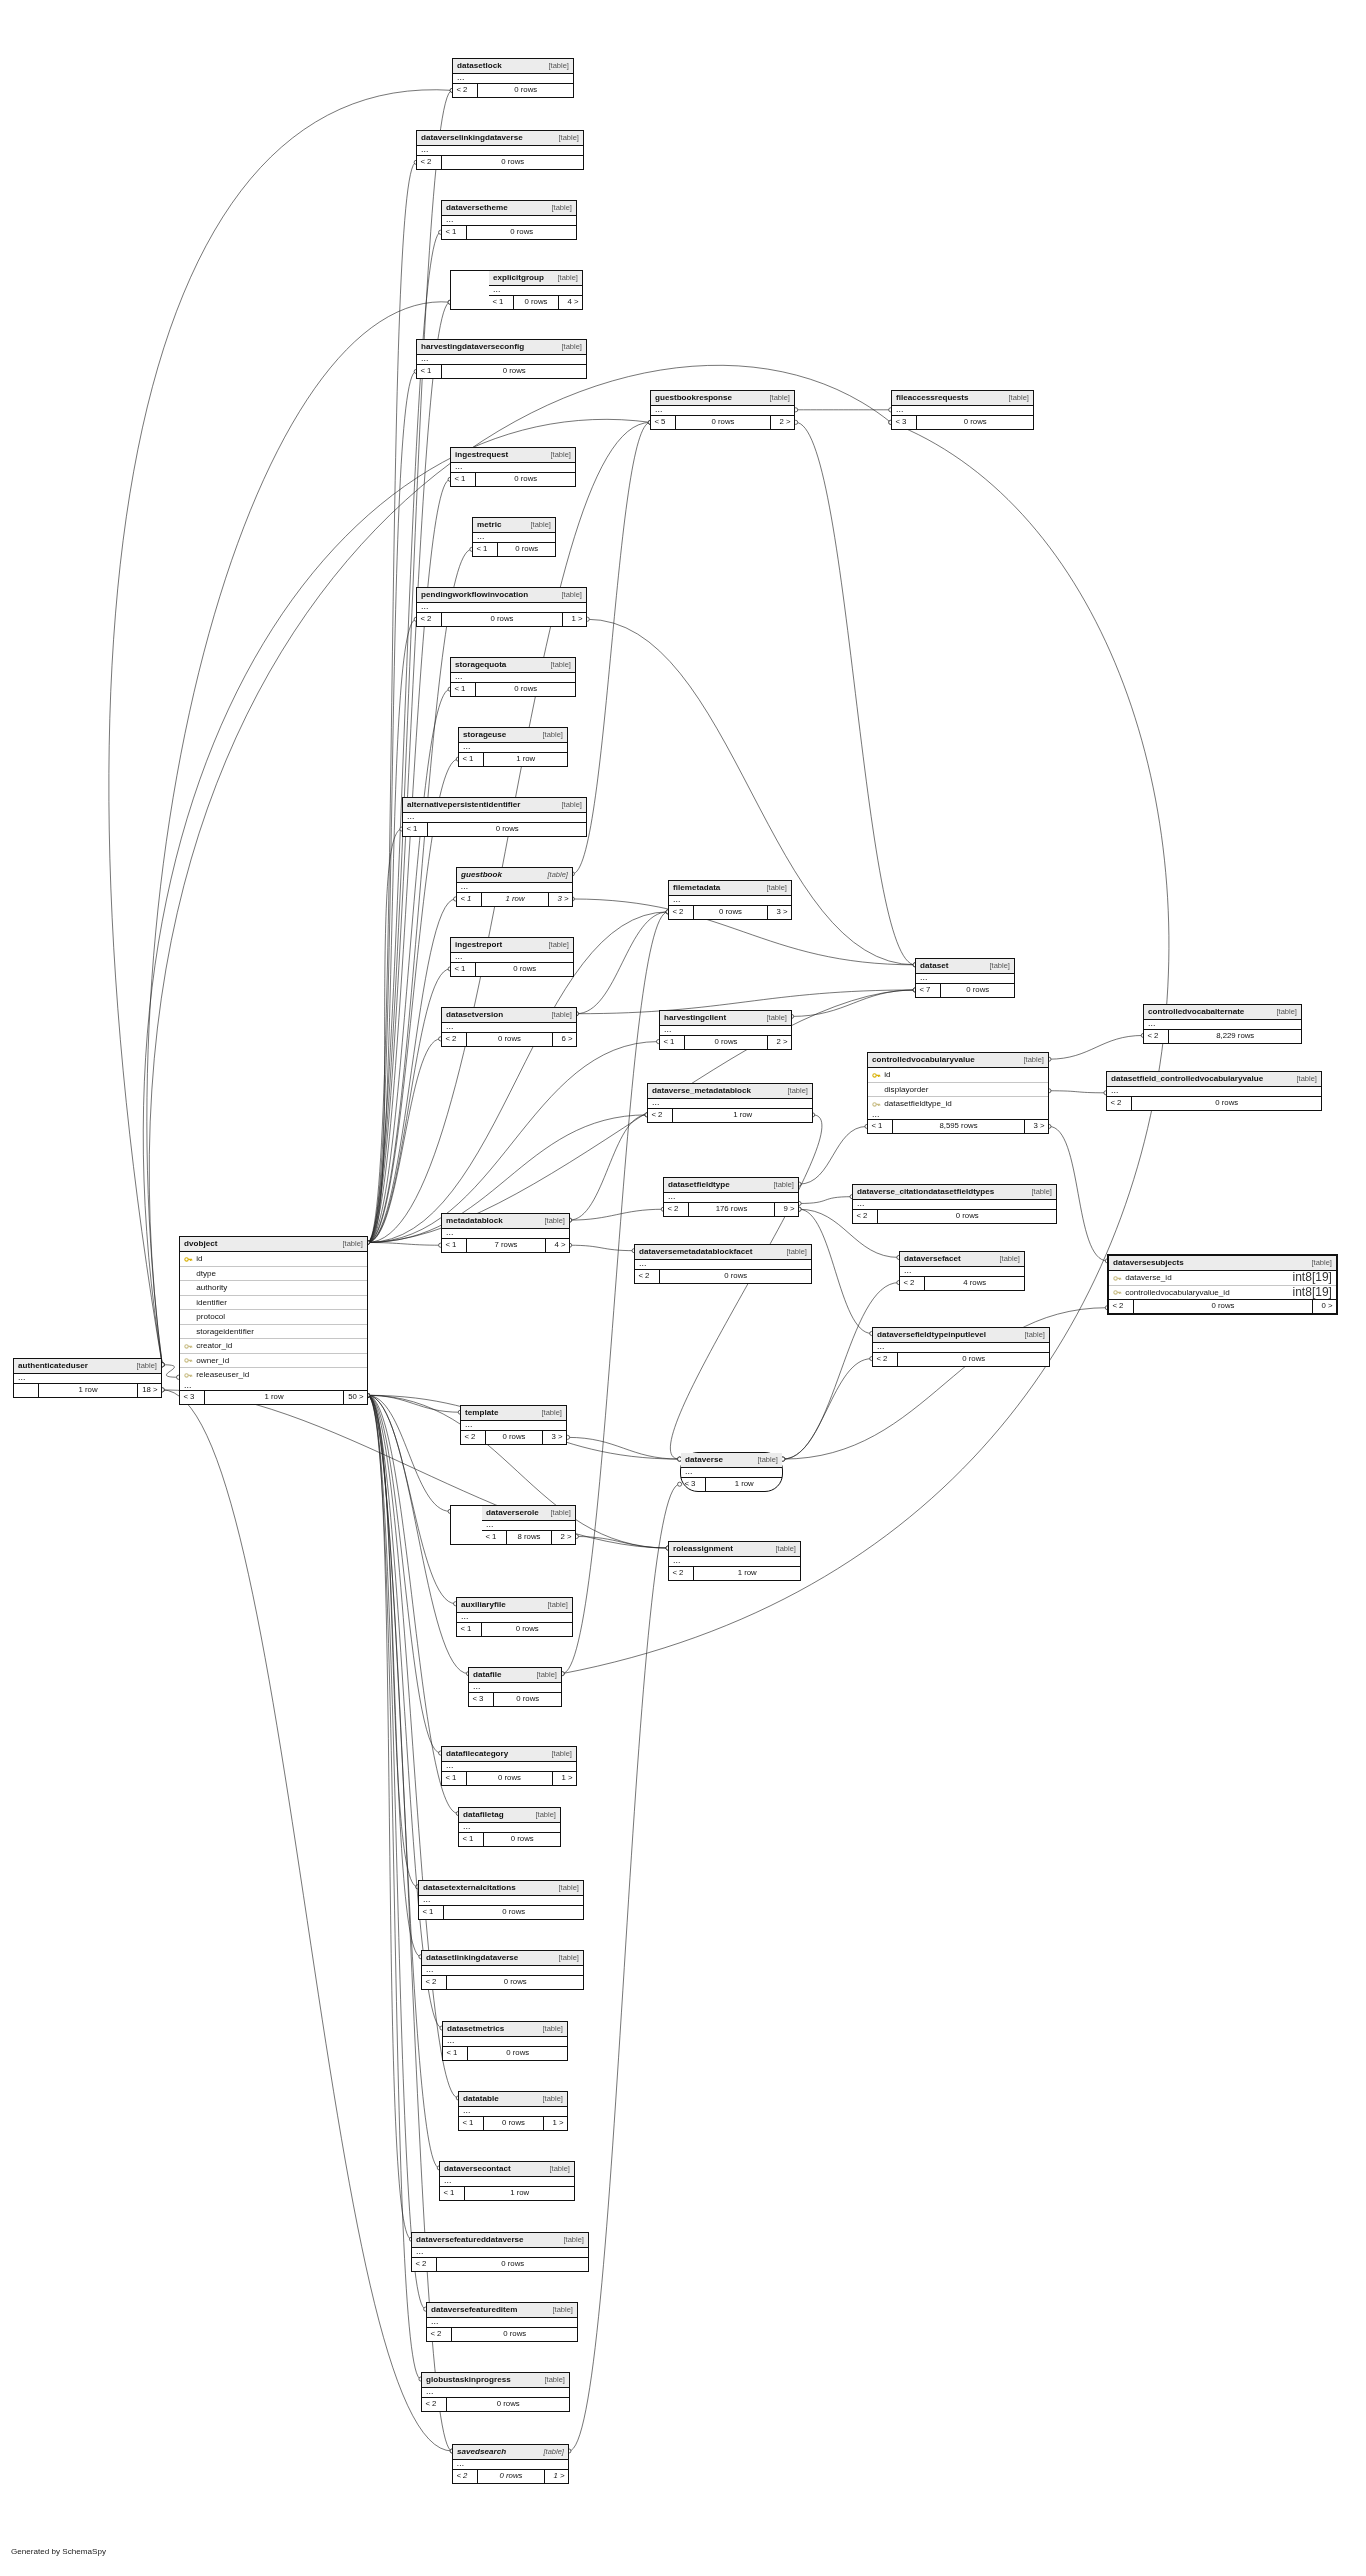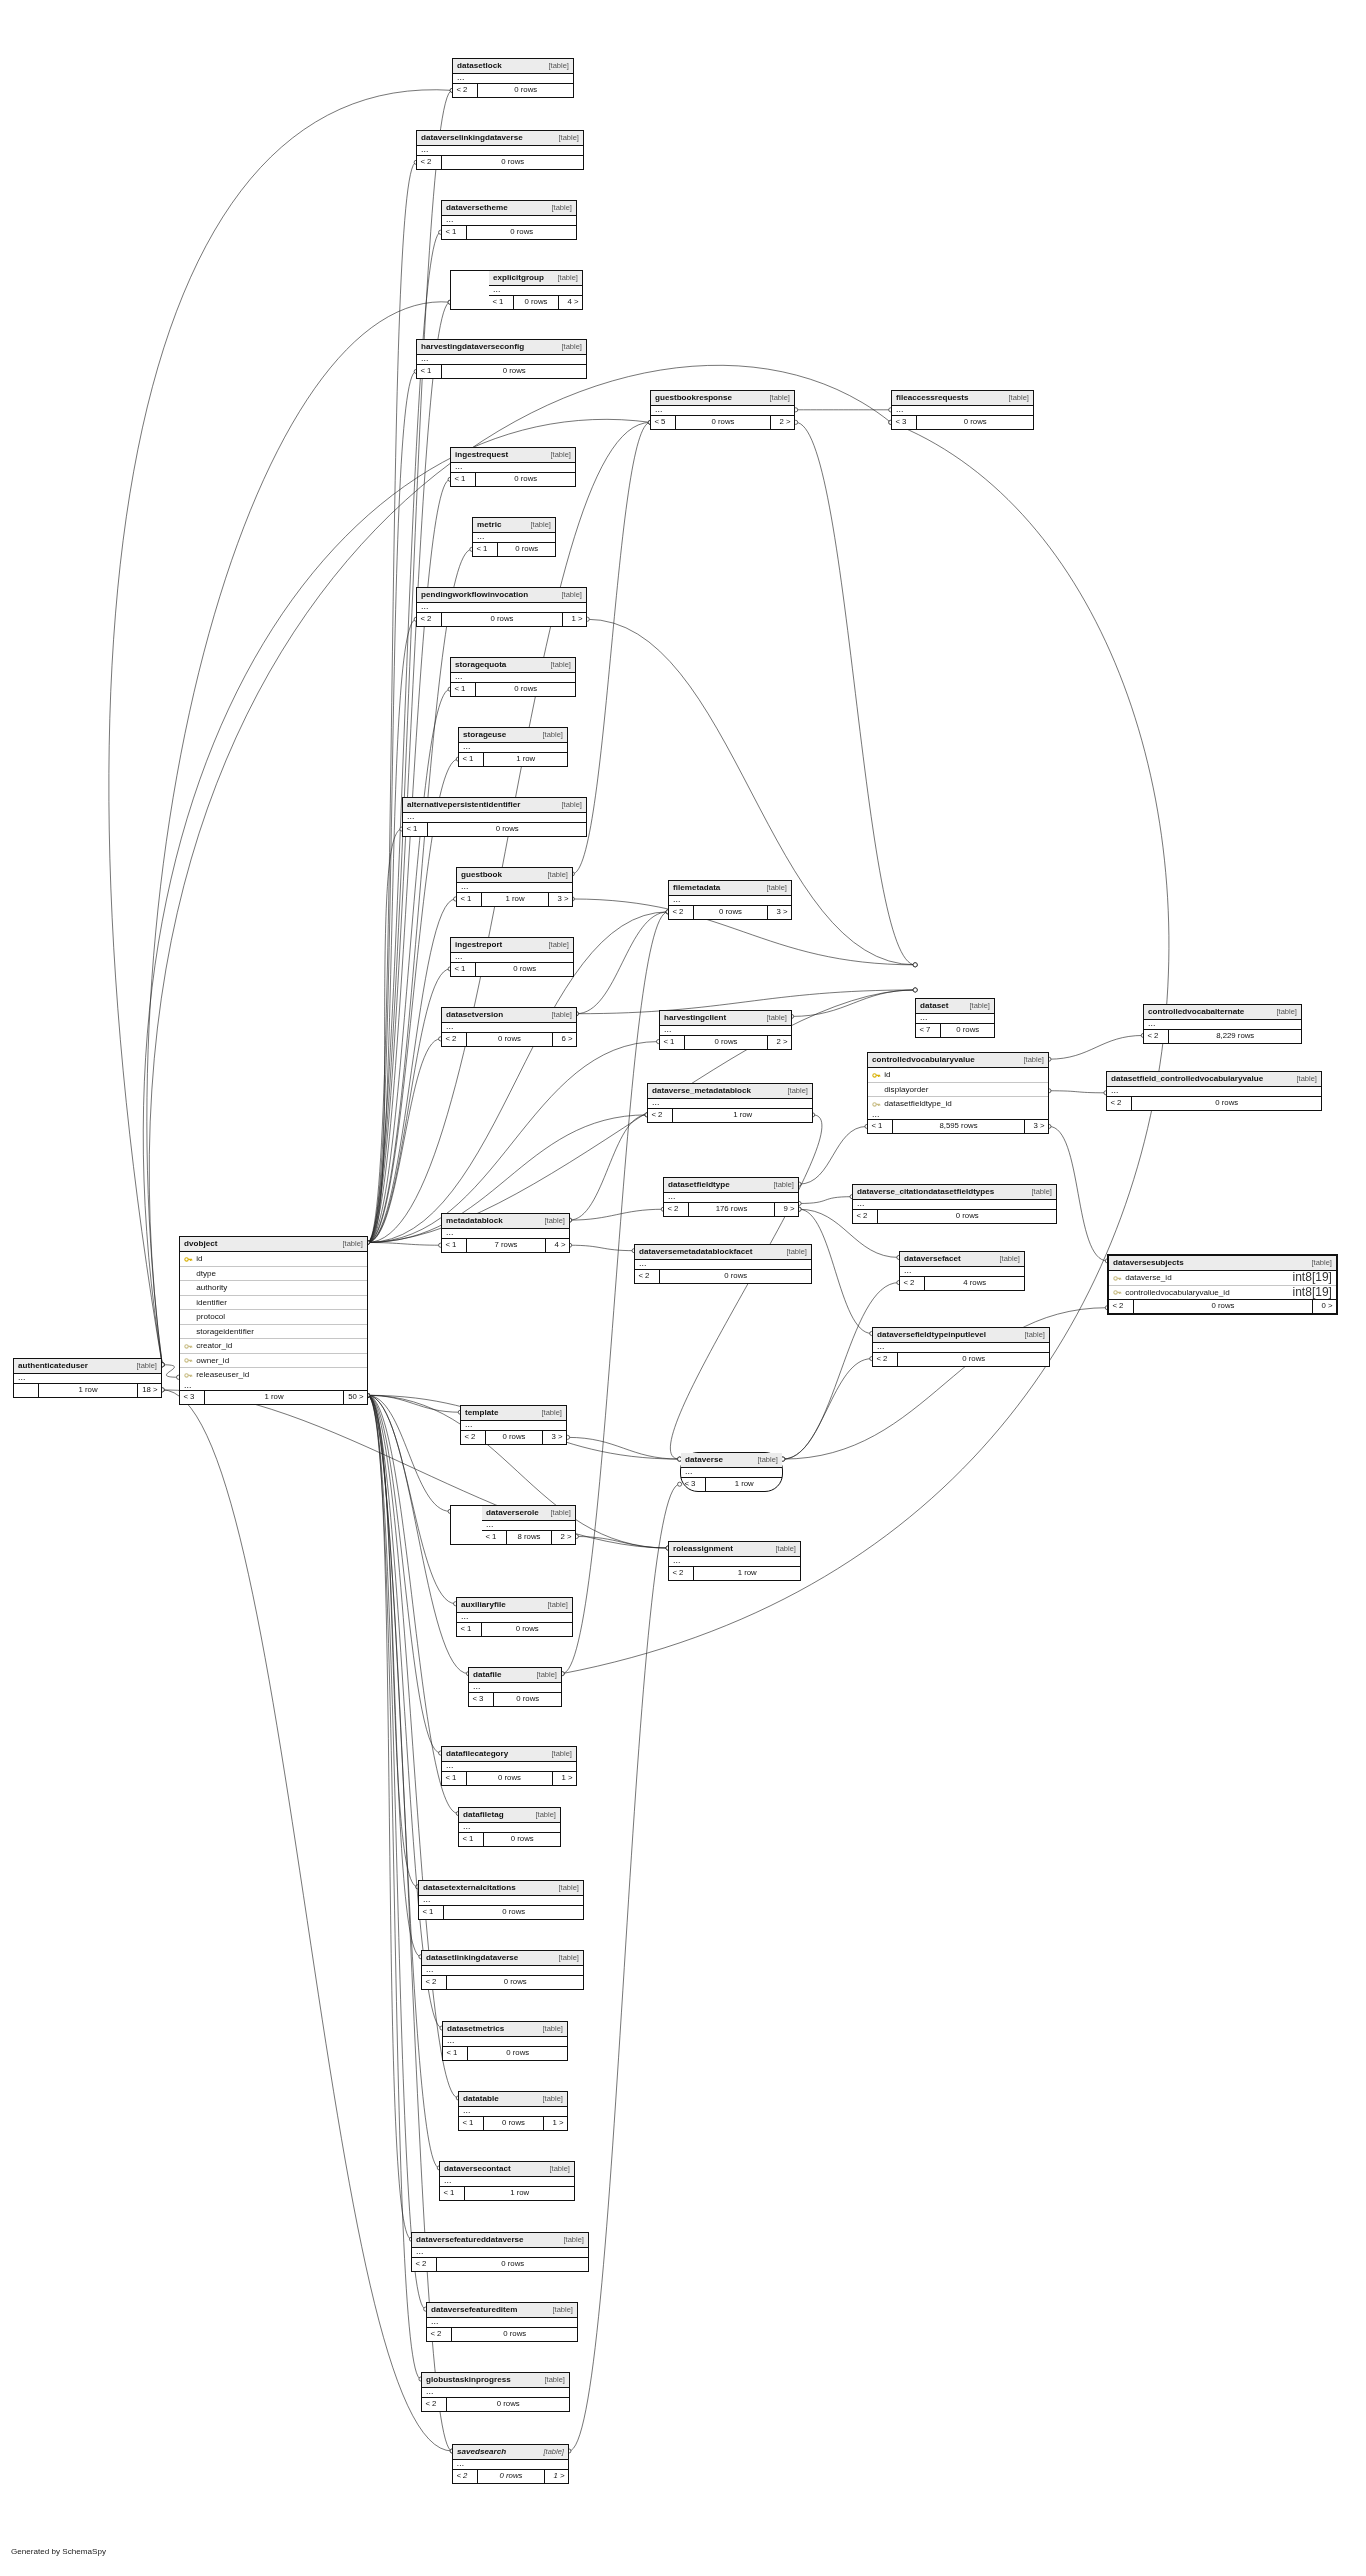--- a/index.html
+++ b/index.html
@@ -387,21 +387,21 @@
         <div class="tbl-head">
           <b>alternativepersistentidentifier</b>
           <span class="tag">[table]</span>
         </div>
         <div class="ellipsis">...</div>
         <div class="tbl-foot">
           <span class="cell c-first">&lt; 1</span>
           <span class="cell c-mid">0 rows</span>
         </div>
       </div>
-      <div class="tbl" style="left: 456px; top: 867px; width: 117px;">
+      <div class="tbl" style="left: 456px; top: 867px; width: 117px; font-style: italic;">
         <div class="tbl-head">
           <b>guestbook</b>
           <span class="tag">[table]</span>
         </div>
         <div class="ellipsis">...</div>
         <div class="tbl-foot">
           <span class="cell c-first">&lt; 1</span>
           <span class="cell c-mid">1 row</span>
           <span class="cell c-last">3 &gt;</span>
         </div>
@@ -446,21 +446,21 @@
           <b>harvestingclient</b>
           <span class="tag">[table]</span>
         </div>
         <div class="ellipsis">...</div>
         <div class="tbl-foot">
           <span class="cell c-first">&lt; 1</span>
           <span class="cell c-mid">0 rows</span>
           <span class="cell c-last">2 &gt;</span>
         </div>
       </div>
-      <div class="tbl" style="left: 915px; top: 958px; width: 80px; margin-top: 40px;">
+      <div class="tbl" style="left: 915px; top: 958px; width: 100px;">
         <div class="tbl-head">
           <b>dataset</b>
           <span class="tag">[table]</span>
         </div>
         <div class="ellipsis">...</div>
         <div class="tbl-foot">
           <span class="cell c-first">&lt; 7</span>
           <span class="cell c-mid">0 rows</span>
         </div>
       </div>

